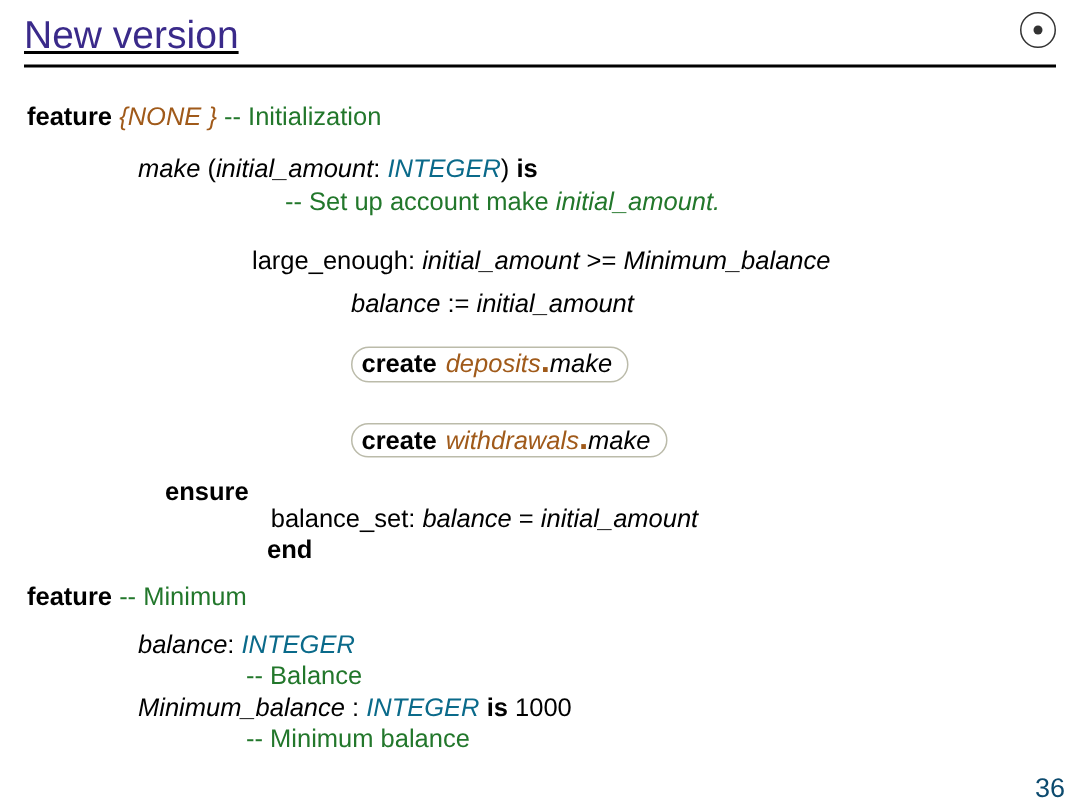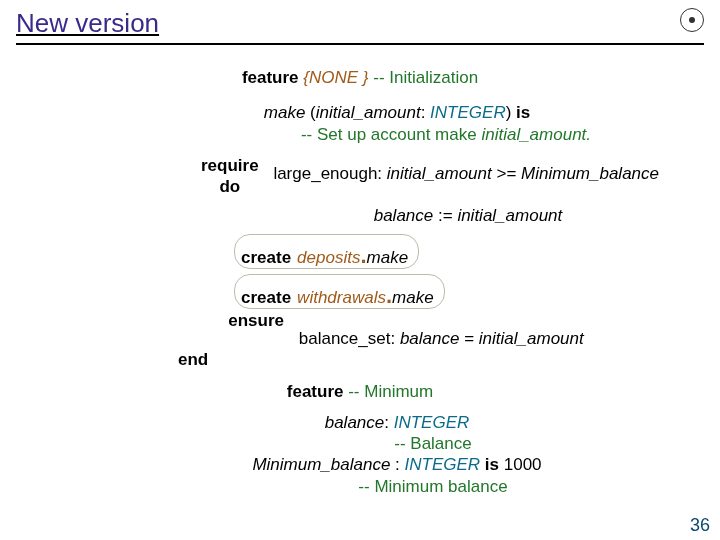--- a/index.html
+++ b/index.html
@@ -55,32 +55,32 @@
   .type { color: #0a6a8a; font-style: italic; }
   .ident-i { color: #000; font-style: italic; }
   .comment { color: #22772b; }
   .create-target { color: #a05a1a; font-style: italic; }
   .dot { color: #a05a1a; font-weight: bold; font-size: 22px; line-height: 0.6; }
   .block-indent1 { margin-left: 74px; }
   .block-indent2 { margin-left: 172px; }
   .box {
     border: 1px solid #bba;
     border-radius: 16px;
-    padding: 12px 10px 0 6px;
+    padding: 0 10px 0 6px;
     display: inline-block;
-    margin: 1px 0;
+    margin: 12px 0;
   }
   .footer-num {
     position: absolute;
     bottom: 4px;
     right: 10px;
     font-size: 18px;
     color: #0c4a6e;
   }
-  .row { white-space: nowrap; text-align: center; }
+  .row { white-space: nowrap; }
   .col-left { display:inline-block; vertical-align: top; }
   .col-right { display:inline-block; vertical-align: top; margin-left: 10px; }
   .sp6 { display:inline-block; width: 6px; }
 </style>
 </head>
 <body>
 
 <div class="logo">
     <div class="logo-inner"></div>
   </div>
@@ -104,24 +104,20 @@
     <span class="ident-i">make</span><span> (</span><span class="ident-i">initial_amount</span><span>: </span><span class="type">INTEGER</span><span>) </span><span class="kw">is</span>
   </div>
   <div class="block-indent2 row">
     <span class="comment">-- Set up account make</span>
     <span class="comment ident-i"> <span>initial_amount</span>.</span>
   </div>
 
   <div style="height:10px"></div>
 
   <div style="margin-left:140px" class="row">
-    <span class="col-left">
-      <div><span class="kw">require</span></div>
-      <div><span class="kw">do</span></div>
-    </span>
     <span class="col-right">
       <div style="margin-top:8px">
         <span>large_enough:</span>
         <span class="ident-i">initial_amount</span><span> &gt;= </span><span class="ident-i">Minimum_balance</span>
       </div>
     </span>
   </div>
 
   <div style="height:8px"></div>
 

